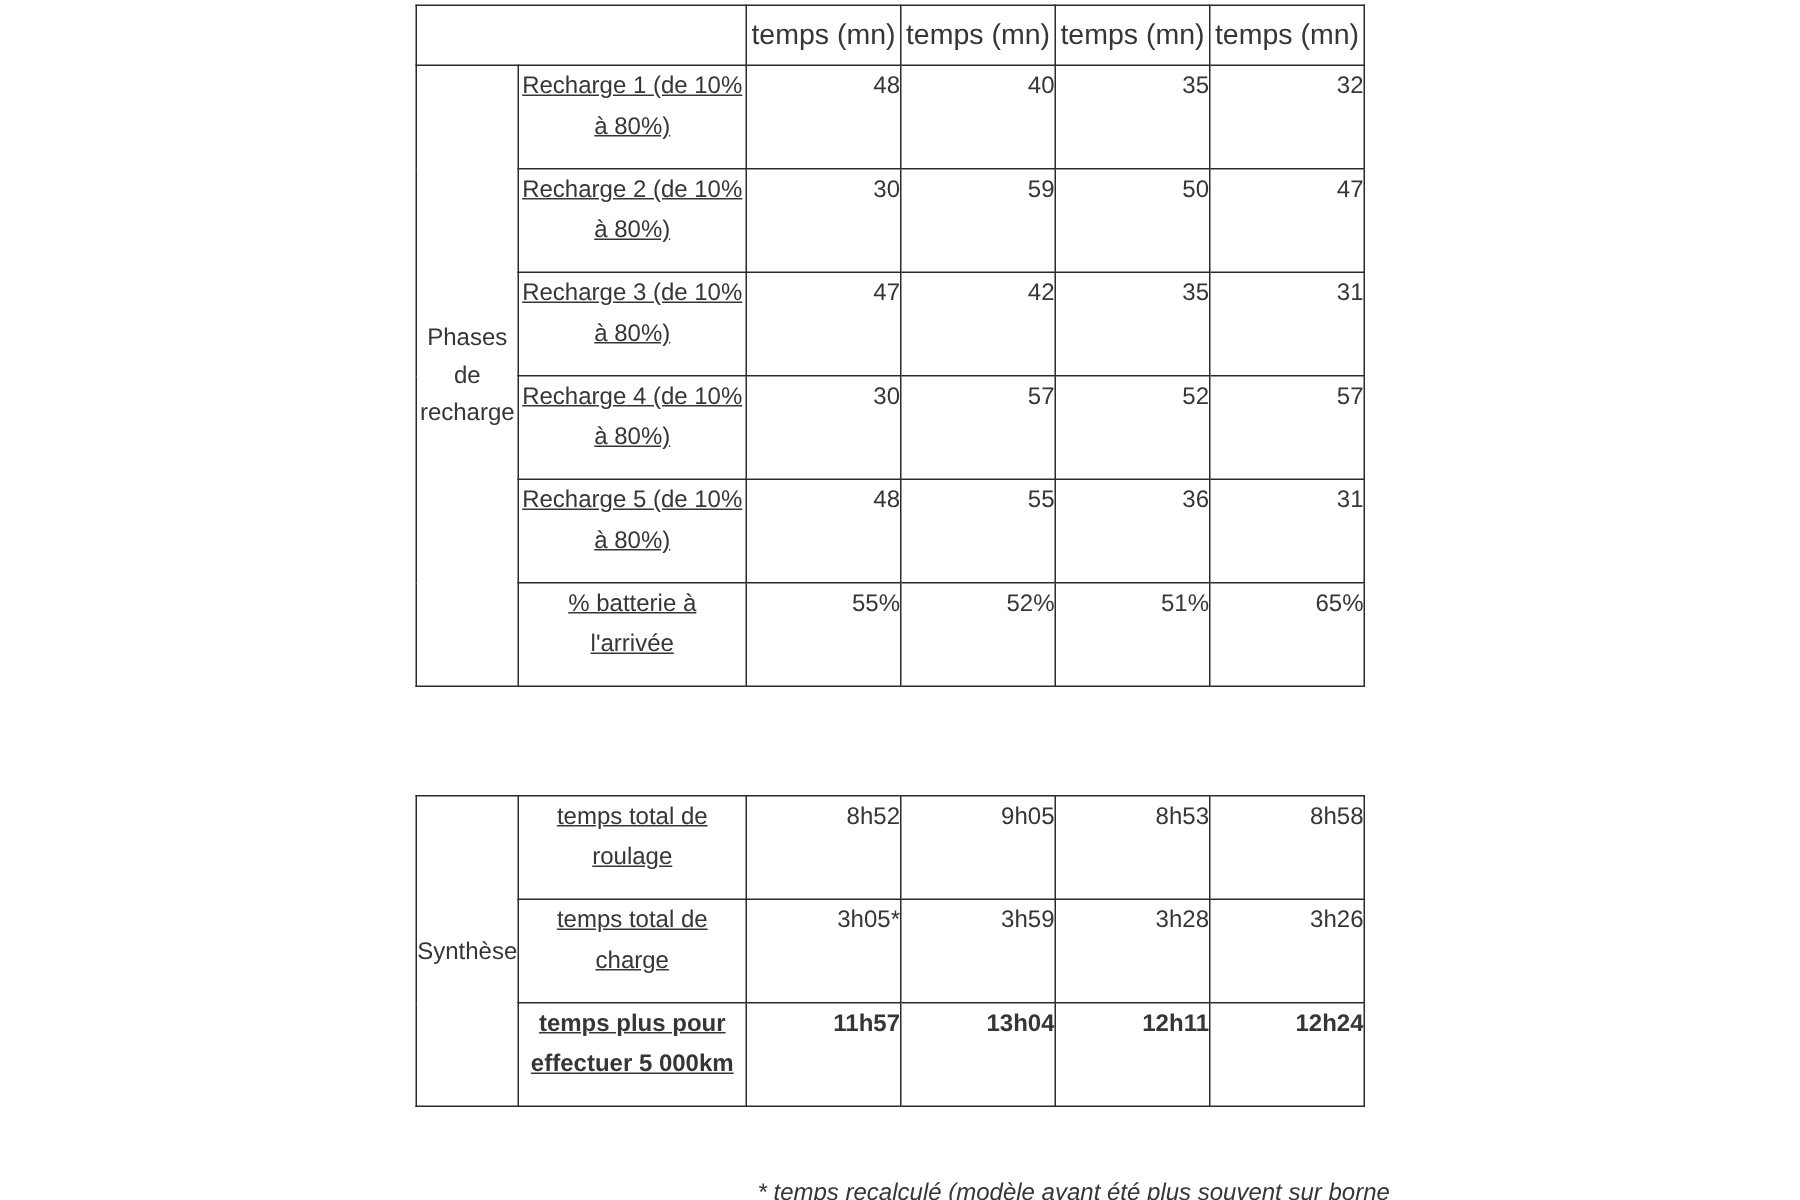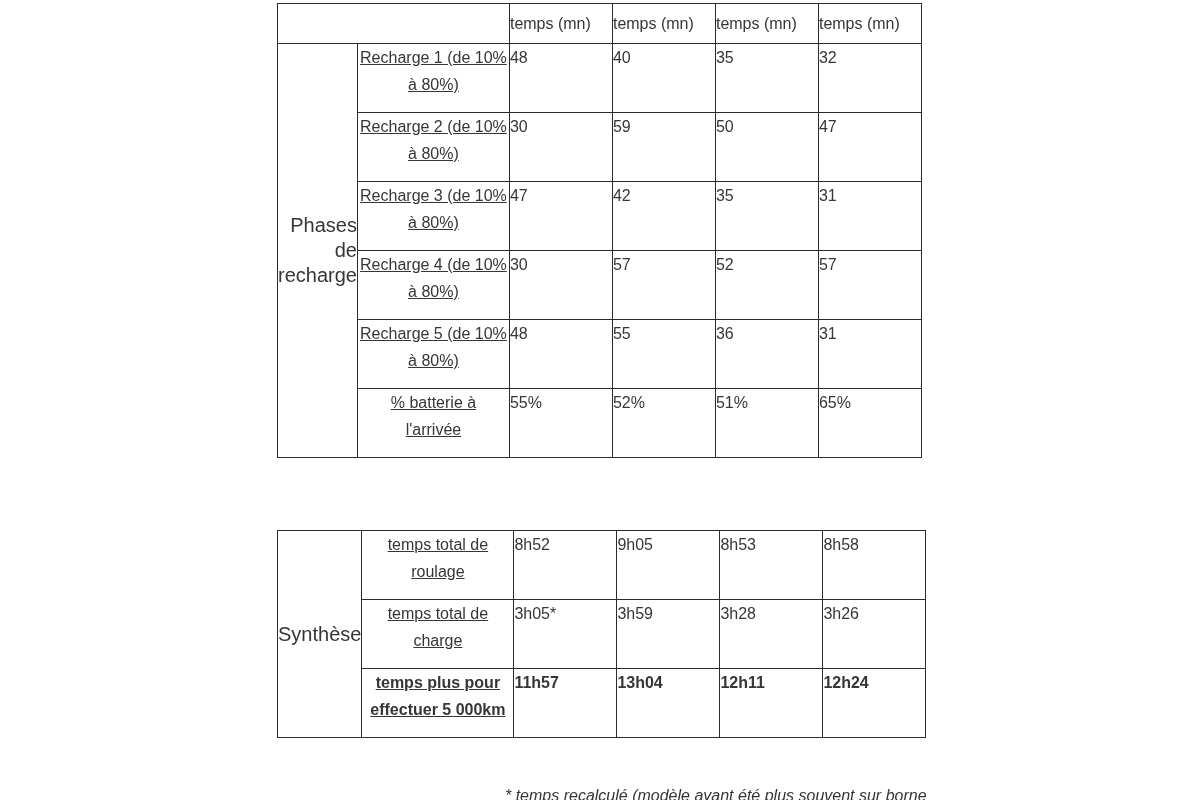--- a/index.html
+++ b/index.html
@@ -6,25 +6,25 @@
   .page {
     position:relative; width:1200px; height:800px; background:#ffffff;
     font-family:"Liberation Sans","DejaVu Sans",sans-serif;
     color:#363636; overflow:hidden;
   }
   table.grid { border-collapse:collapse; table-layout:fixed; }
   table.grid td { border:1.5px solid #2b2b2b; padding:0; overflow:hidden; }
   td.blank { border:none; background:transparent; }
   tr.hdr { height:40px; }
   tr.body { height:69px; }
-  td.hcell { vertical-align:middle; font-size:16px; }
-  td.group { text-align:right; vertical-align:middle; font-size:20px; line-height:25px; }
+  td.hcell { text-align:center; vertical-align:middle; font-size:19px; }
+  td.group { text-align:center; vertical-align:middle; font-size:16px; line-height:25px; }
   td.rlabel { vertical-align:top; text-align:center; font-size:16px; line-height:27px;
               padding:5px 2px 0 3px;text-decoration:underline; }
-  td.val { vertical-align:top; text-align:left; font-size:16px; line-height:27px;
+  td.val { vertical-align:top; text-align:right; font-size:16px; line-height:27px;
            padding-top:29px; }
   tr.boldrow td { font-weight:700; }
   .t1-wrap { position:absolute; left:277px; top:3px; }
   .t2-wrap { position:absolute; left:277px; top:530px; }
   .caption { position:absolute; left:500px; top:463px; font-size:19px; line-height:26px; }
   .footnote { position:absolute; left:505px; top:781px; font-size:16px; line-height:29px;
               font-style:italic; }
 </style>
 </head>
 <body>

